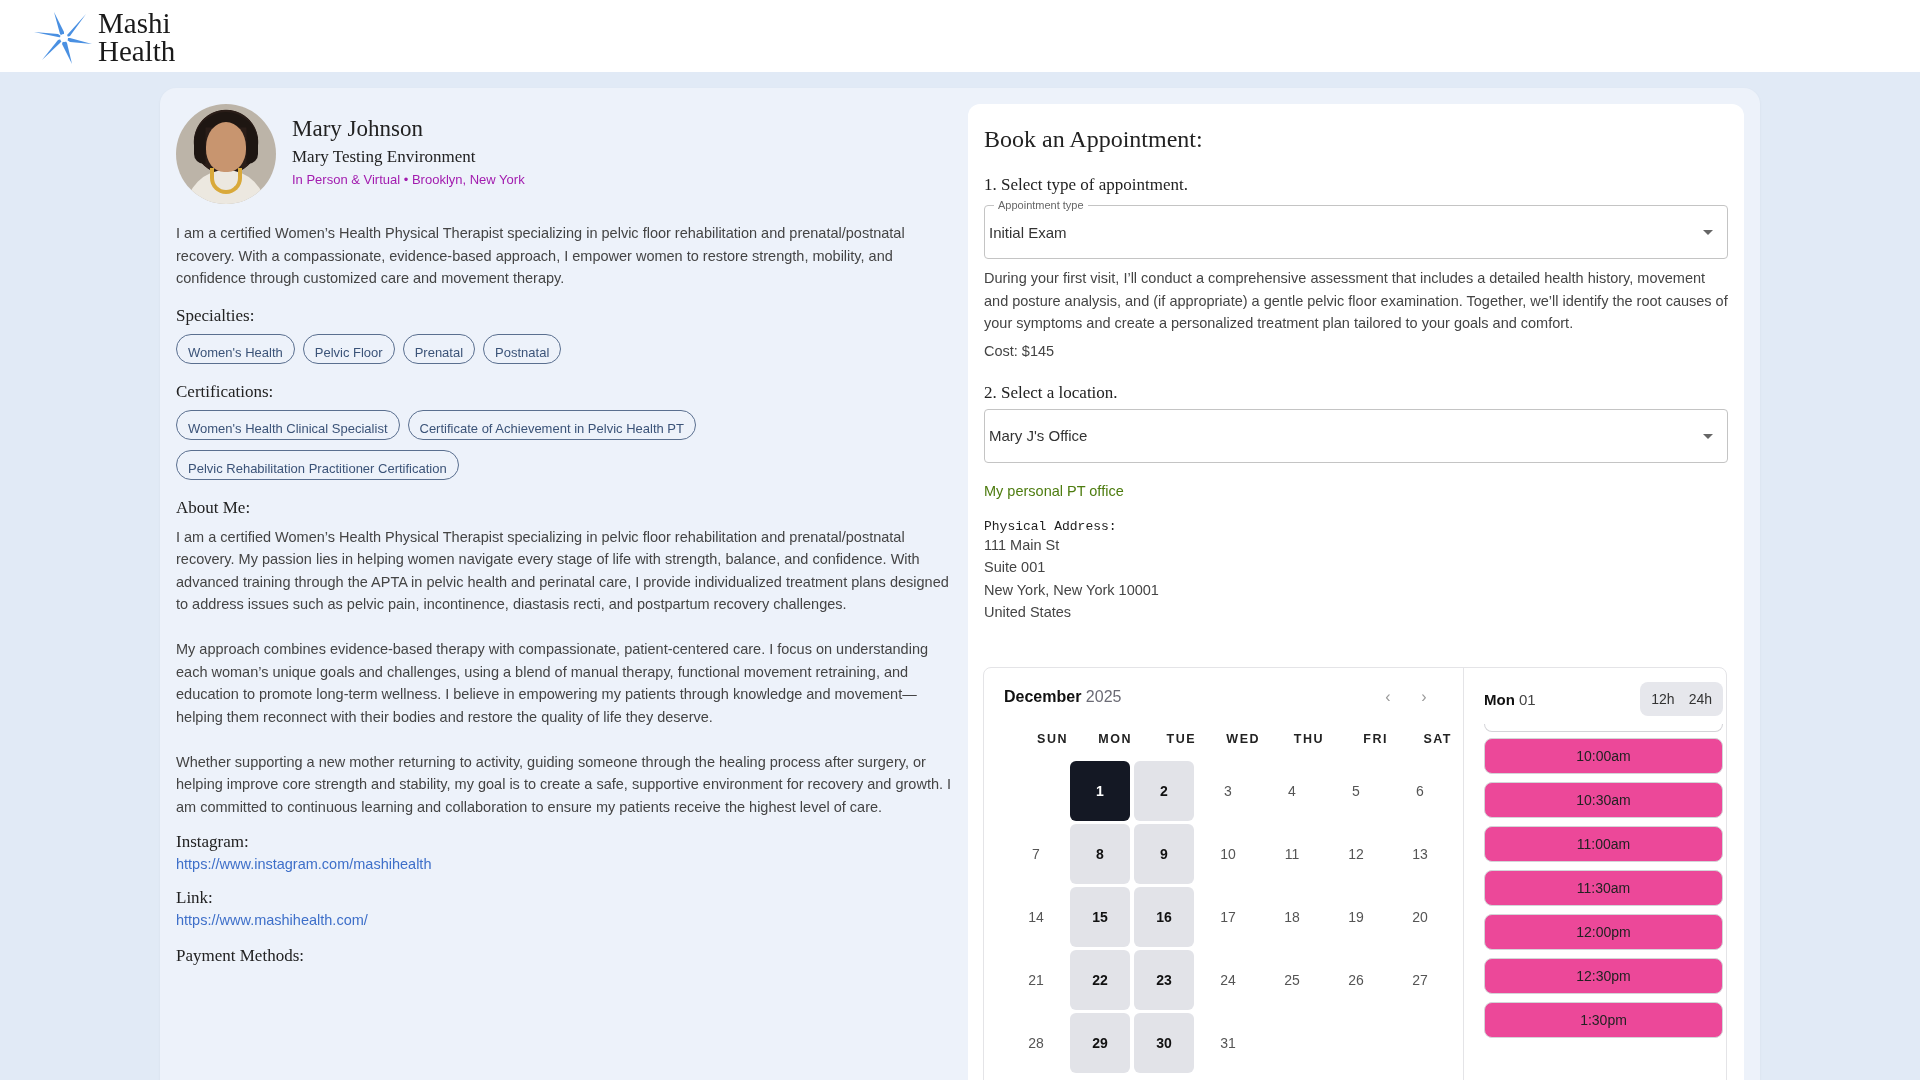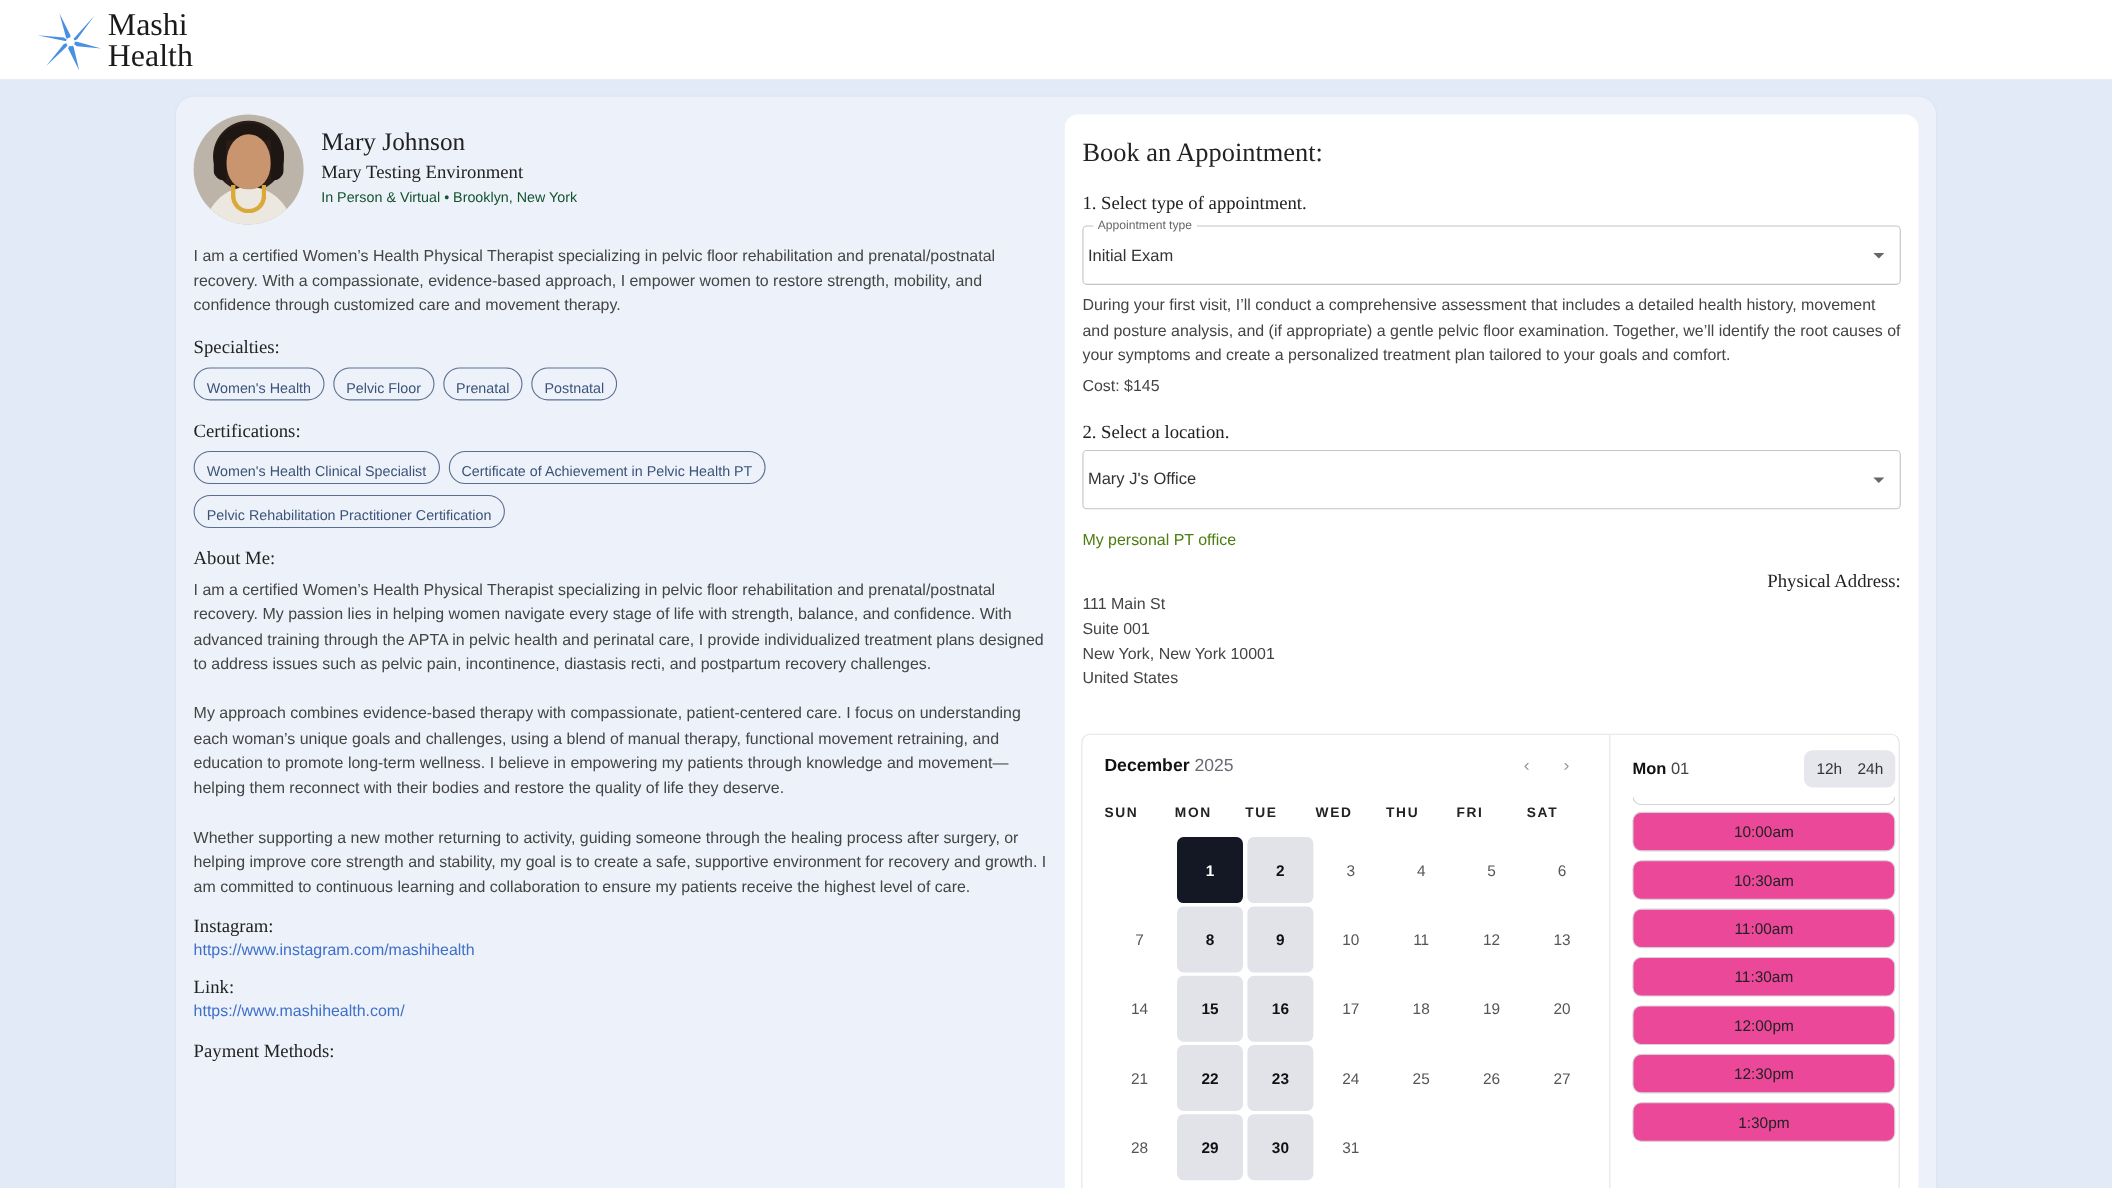--- a/index.html
+++ b/index.html
@@ -54,21 +54,21 @@
       position: absolute; left: 10px; top: 66px; width: 80px; height: 40px;
       border-radius: 40px 40px 0 0; background: #ece8e0;
     }
     .avatar .chain {
       position: absolute; left: 34px; top: 64px; width: 32px; height: 26px;
       border: 4px solid #d9a93a; border-top: none; border-radius: 0 0 16px 16px;
     }
     .profile-info { margin-left: 16px; padding-top: 11px; }
     .profile-name { font-family: "Liberation Serif", serif; font-size: 23px; color: #222; line-height: 28px; }
     .profile-org { font-family: "Liberation Serif", serif; font-size: 17px; color: #222; margin-top: 4px; }
-    .profile-meta { font-size: 13px; color: #14532d; margin-top: 5px; }
+    .profile-meta { font-size: 13px; color: #a21caf; margin-top: 5px; }
 
     .bio { font-size: 14.5px; line-height: 22.5px; color: #444; margin-top: 18px; width: 780px; }
     .section-label {
       font-family: "Liberation Serif", serif; font-size: 17px; color: #222;
       margin-top: 16px; margin-bottom: 8px;
     }
     .chips { display: flex; flex-wrap: wrap; gap: 10px 8px; width: 780px; }
     .chip {
       border: 1px solid #5a6f8f; border-radius: 16px; padding: 4px 11px;
       height: 30px; line-height: 28px; font-size: 13px; color: #3b5378;
@@ -96,36 +96,36 @@
     }
     .field .caret {
       position: absolute; right: 14px; top: 24px; width: 0; height: 0;
       border-left: 5px solid transparent; border-right: 5px solid transparent; border-top: 5px solid #666;
     }
     .desc { font-size: 14.5px; line-height: 22.5px; color: #444; margin-top: 8px; }
     .cost { font-size: 14.5px; color: #444; margin-top: 8px; }
     .step2 { margin-top: 24px; }
     .field2 { margin-top: 6px; }
     .loc-desc { font-size: 14.5px; color: #4d7c0f; margin-top: 20px; }
-    .addr-label { font-family: Liberation Serif, serif; font-size: 17px; color: #222; margin-top: 20px; text-align: right; }
+    .addr-label { font-family: Liberation Mono, monospace; font-size: 13px; color: #222; margin-top: 20px; }
     .addr-line { font-size: 14.5px; color: #444; line-height: 22.5px; }
 
     
     .cal-widget {
       position: absolute; left: 15px; top: 563px; width: 744px; height: 440px;
       border: 1px solid #e4e4e7; border-radius: 8px; display: flex; overflow: hidden;
     }
     .cal { width: 480px; border-right: 1px solid #e4e4e7; padding: 20px 20px; position: relative; }
     .cal-head { display: flex; justify-content: space-between; align-items: center; }
     .cal-month { font-size: 16px; font-weight: bold; color: #111; }
     .cal-year { font-weight: normal; color: #6b6b75; }
     .cal-nav { display: flex; gap: 18px; color: #999; font-size: 16px; margin-right: 10px; }
     .cal-nav span { cursor: pointer; width: 18px; text-align: center; }
     .cal-dow { display: grid; grid-template-columns: repeat(7, 64px); margin-top: 26px; }
-    .cal-dow div { text-align: left; font-size: 12.5px; letter-spacing: 1.5px; color: #222; font-weight: 600; }
+    .cal-dow div { text-align: right; font-size: 12.5px; letter-spacing: 1.5px; color: #222; font-weight: 600; }
     .cal-grid { display: grid; grid-template-columns: repeat(7, 64px); grid-auto-rows: 63px; row-gap: 0; margin-top: 14px; }
     .day {
       width: 60px; height: 60px; margin: 1px 2px; border-radius: 6px;
       display: flex; align-items: center; justify-content: center;
       font-size: 14px; color: #555;
     }
     .day.avail { background: #e2e3e8; color: #111; font-weight: bold; cursor: pointer; }
     .day.selected { background: #141824; color: #fff; font-weight: bold; }
     .day.empty { visibility: hidden; }
 

